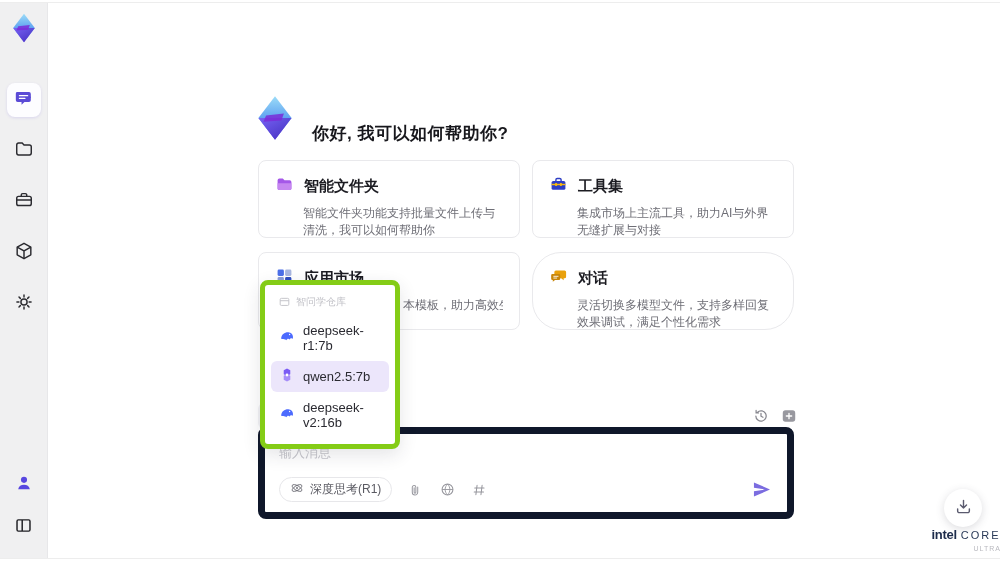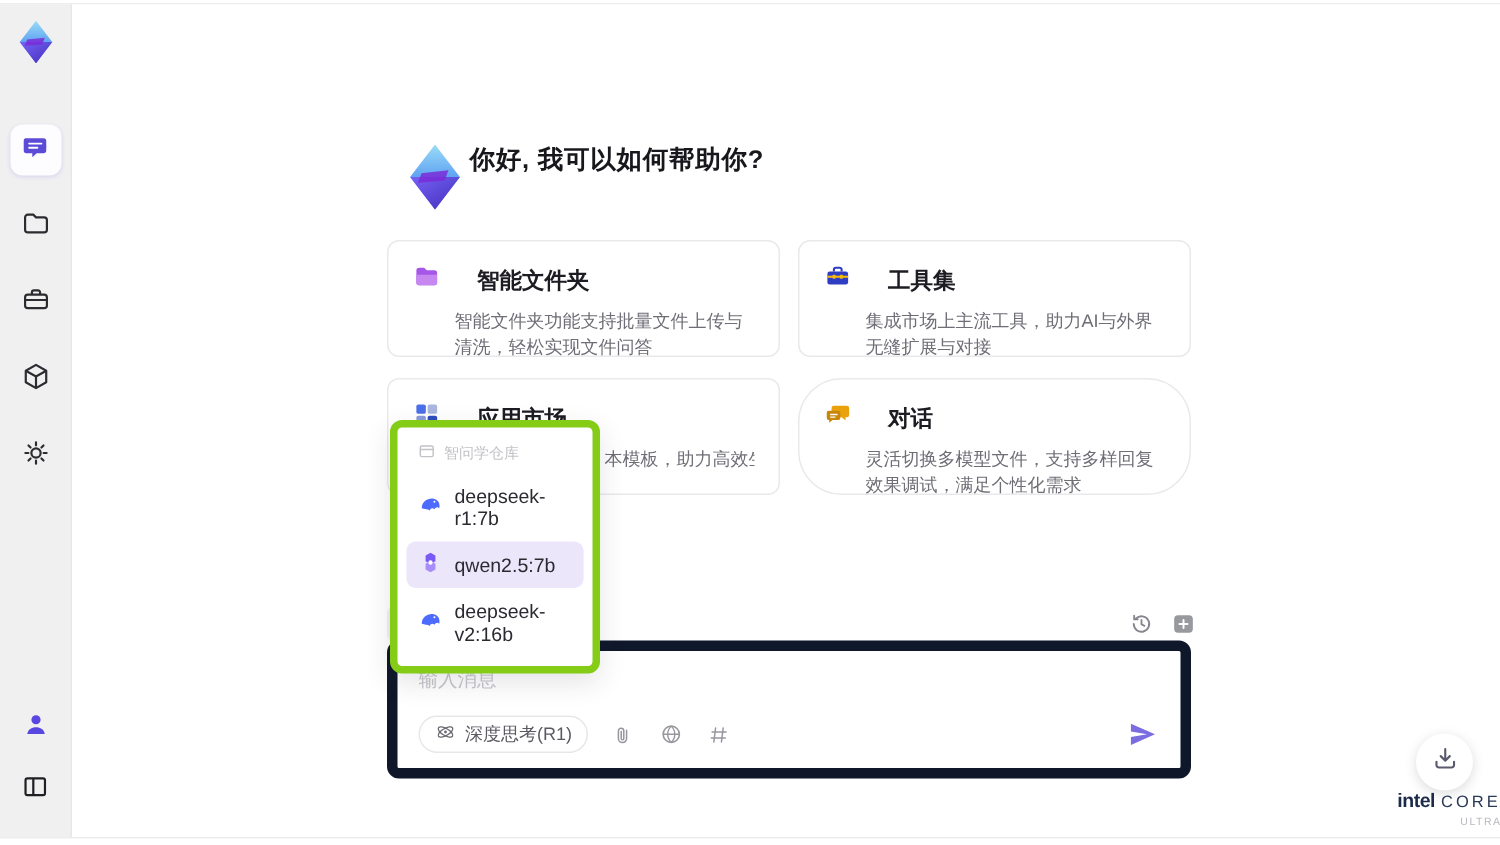--- a/index.html
+++ b/index.html
@@ -13,26 +13,26 @@
     background:#f0f0f1; border-right:1px solid #e7e7e9; display:flex; flex-direction:column; align-items:center; }
   .side-logo { margin-top:8px; width:34px; height:34px; display:flex; align-items:center; justify-content:center; }
   .nav { margin-top:38px; display:flex; flex-direction:column; gap:17px; align-items:center; }
   .nav-item { width:34px; height:34px; border-radius:8px; display:flex; align-items:center; justify-content:center; cursor:pointer; }
   .nav-item.active { background:#fdfdff; box-shadow:0 1px 3px rgba(90,70,220,.15); }
   .side-bottom { margin-top:auto; margin-bottom:14px; display:flex; flex-direction:column; gap:8px; align-items:center; }
 
   
   .main { position:absolute; left:49px; top:3px; width:951px; height:555px; background:#fff; }
 
-  .greeting { position:absolute; left:218px; top:92px; display:flex; align-items:flex-start; }
+  .greeting { position:absolute; left:203px; top:92px; display:flex; align-items:flex-end; gap:14px; }
   .greeting-title { font-size:17px; font-weight:bold; color:#17171c; letter-spacing:.5px; }
 
   .card { position:absolute; width:262px; height:78px; border:1px solid #e9e9ec; border-radius:8px;
     background:#fff; padding:14px 16px 10px 16px; cursor:pointer; }
-  .card-head { display:flex; align-items:center; gap:24px; }
+  .card-head { display:flex; align-items:center; gap:10px; }
   .card-title { font-size:15px; font-weight:bold; color:#1c1c22; }
   .card-desc { margin-top:7px; margin-left:28px; font-size:12px; line-height:17px; color:#6e6e76; }
   .card-desc.clip { white-space:nowrap; overflow:hidden; text-indent:100px; }
 
   
   .dropdown { position:absolute; left:211px; top:277px; width:140px; background:#fff; border-radius:8px;
     border:5px solid #84cc16; box-shadow:0 6px 18px rgba(40,40,60,.12); padding:8px 6px; z-index:30; }
   .dd-header { display:flex; align-items:center; gap:6px; font-size:10px; color:#c2c2c8; padding:2px 8px 6px 8px; }
   .dd-item { display:flex; align-items:center; gap:8px; font-size:13px; color:#2a2a31; padding:6px 8px;
     border-radius:6px; cursor:pointer; margin-top:2px; }
@@ -173,21 +173,21 @@
   <div class="card" style="left:209px; top:157px;">
     <div class="card-head">
       <span>
         <svg width="19" height="19" viewBox="0 0 22 22">
           <path d="M3 6a2 2 0 0 1 2-2h4l2 2h6a2 2 0 0 1 2 2v7.5a2 2 0 0 1-2 2H5a2 2 0 0 1-2-2z" fill="#a557e8"></path>
           <path d="M3 9.5h16v6a2 2 0 0 1-2 2H5a2 2 0 0 1-2-2z" fill="#c687f0"></path>
         </svg>
       </span>
       <span class="card-title">智能文件夹</span>
     </div>
-    <div class="card-desc">智能文件夹功能支持批量文件上传与清洗，轻松实现文件问答</div>
+    <div class="card-desc">智能文件夹功能支持批量文件上传与清洗，我可以如何帮助你</div>
   </div>
 
   <div class="card" style="left:483px; top:157px;">
     <div class="card-head">
       <span>
         <svg width="19" height="19" viewBox="0 0 22 22">
           <path d="M8 7V5.5A1.5 1.5 0 0 1 9.5 4h3A1.5 1.5 0 0 1 14 5.5V7" stroke="#2e3ec4" stroke-width="1.6" fill="none"></path>
           <rect x="3" y="7" width="16" height="10" rx="1.8" fill="#2e3ec4"></rect>
           <rect x="3" y="10.2" width="16" height="1.6" fill="#f5b80c"></rect>
           <rect x="7" y="9.4" width="2.4" height="3.2" rx="0.6" fill="#f5b80c"></rect>

